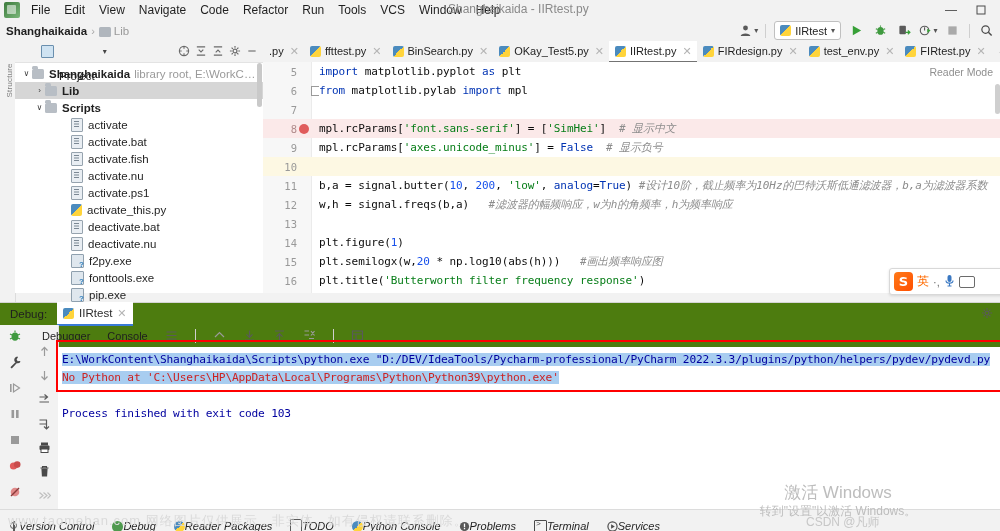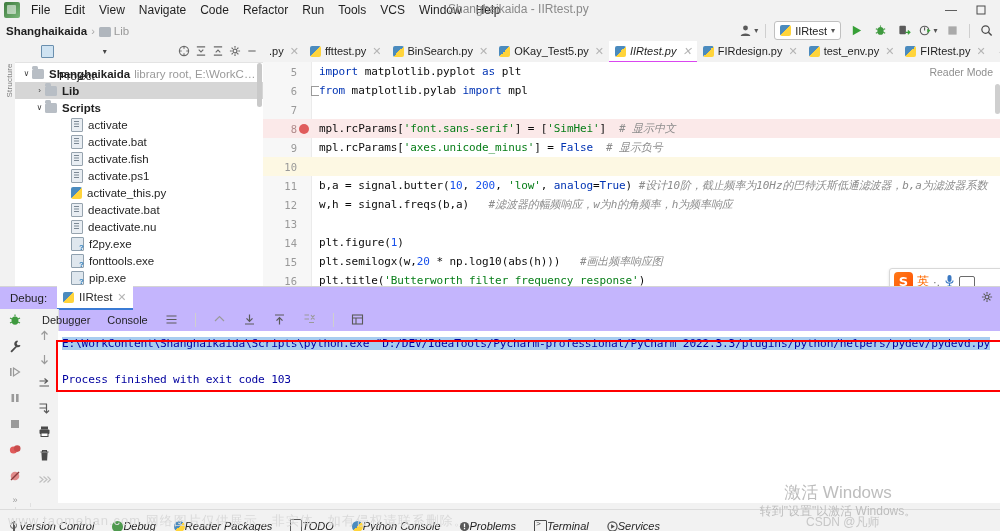--- a/index.html
+++ b/index.html
@@ -57,21 +57,21 @@
   .fexe{width:11px;height:12px;margin-right:5px;flex:none;background:#dfe7ee;border:1px solid #8fa0ae;border-radius:1px;position:relative;}
   .fexe:after{content:"?";position:absolute;right:-1px;bottom:-2px;font-size:8px;color:#2f7fbf;font-weight:bold;}
   .tlabel{color:#1f1f1f;}
   .tbold{font-weight:bold;}
   .tdim{color:#9a9a9a;font-weight:normal;margin-left:4px;overflow:hidden;text-overflow:ellipsis;}
   .proj-scroll{position:absolute;right:1px;top:22px;width:5px;height:44px;background:#c9c9c9;border-radius:3px;}
 
   
   .tabbar{position:absolute;left:263px;top:41px;width:737px;height:21px;background:#f2f2f2;display:flex;align-items:flex-start;overflow:hidden;}
   .tab{height:20px;display:flex;align-items:center;gap:4px;padding:0 5px 0 6px;font-size:11px;color:#1f1f1f;white-space:nowrap;border-bottom:1px solid transparent;}
-  .tab.active{background:#ffffff;border-bottom:2px solid #d946ef;font-style:italic;}
+  .tab.active{background:#ffffff;border-bottom:2px solid #737373;}
   .tab .x{color:#b4b4b4;font-size:11px;margin-left:2px;}
   .tabchev{margin-left:auto;padding:0 7px;color:#555;font-size:9px;height:20px;display:flex;align-items:center;}
 
   .editor{position:absolute;left:263px;top:62px;width:737px;height:231px;background:#ffffff;overflow:hidden;}
   .gutter{position:absolute;left:0;top:0;width:48px;height:231px;background:#f7f7f7;border-right:1px solid #ebebeb;}
   .readermode{position:absolute;right:7px;top:4px;font-size:10.5px;color:#8f8f8f;}
   .lines{position:absolute;left:0;top:0;width:737px;}
   .ln{height:19px;position:relative;display:flex;align-items:center;}
   .ln .num{position:absolute;left:0;width:34px;text-align:right;font-family:"DejaVu Sans Mono", monospace;font-size:10.5px;color:#999999;}
   .ln .code{position:absolute;left:56px;right:0;font-family:"DejaVu Sans Mono", monospace;font-size:11px;white-space:pre;color:#0b0b0b;letter-spacing:-.1px;}
@@ -87,21 +87,21 @@
   .scroll-v{position:absolute;right:0;top:22px;width:5px;height:30px;background:#cfcfcf;border-radius:3px;}
 
   
   .ime{position:absolute;left:889px;top:268px;width:111px;height:25px;background:#ffffff;border:1px solid #d8d8d8;border-radius:3px;display:flex;align-items:center;gap:4px;padding:0 4px;box-shadow:0 1px 3px rgba(0,0,0,.12);}
   .ime-s{width:19px;height:19px;border-radius:4px;background:linear-gradient(135deg,#ff7a18,#ff4e00);color:#fff;font-weight:bold;font-size:13px;display:flex;align-items:center;justify-content:center;font-family:"DejaVu Sans",sans-serif;}
   .ime-i{font-size:12px;color:#ff6a00;}
   .ime-g{font-size:11px;color:#6b6b6b;}
   .ime-kb{width:14px;height:10px;border:1.4px solid #6b6b6b;border-radius:2px;}
 
   
-  .dbg{position:absolute;left:0;top:286px;width:1000px;height:216px;background:#c4b5fd;border-top:1px solid #d4d4d4;}
+  .dbg{position:absolute;left:0;top:302px;width:1000px;height:216px;background:#4d7c0f;border-top:1px solid #d4d4d4;}
   .dbg-head{height:22px;display:flex;align-items:center;}
   .dbg-lbl{margin-left:10px;font-size:11.5px;color:#1f1f1f;}
   .dbg-tab{margin-left:10px;height:22px;display:flex;align-items:center;gap:5px;padding:0 6px;font-size:11.5px;border-bottom:2px solid #3a7bd5;background:#ffffff;}
   .dbg-x{color:#b4b4b4;font-size:11px;}
   .dbg-gear{margin-left:auto;margin-right:7px;color:#5a5a5a;}
 
   .dbg-rail{position:absolute;left:0;top:22px;width:30px;height:194px;background:#f2f2f2;border-right:1px solid #e0e0e0;display:flex;flex-direction:column;align-items:center;padding-top:4px;gap:10px;}
   .dbg-rail2{position:absolute;left:30px;top:22px;width:28px;height:194px;background:#f2f2f2;border-right:1px solid #e0e0e0;}
 
   .dbg-toolbar{position:absolute;left:30px;top:22px;width:970px;height:22px;display:flex;align-items:center;gap:9px;padding-left:8px;font-size:11px;color:#1f1f1f;}
@@ -290,20 +290,25 @@
           <span class="tlabel">activate.bat</span>
         </div>
         <div class="trow" style="padding-left: 45px;">
           <span class="arrow"></span>
           <span class="fdoc"></span>
           <span class="tlabel">activate.fish</span>
         </div>
         <div class="trow" style="padding-left: 45px;">
           <span class="arrow"></span>
           <span class="fdoc"></span>
+          <span class="tlabel">activate.nu</span>
+        </div>
+        <div class="trow" style="padding-left: 45px;">
+          <span class="arrow"></span>
+          <span class="fdoc"></span>
           <span class="tlabel">activate.ps1</span>
         </div>
         <div class="trow" style="padding-left: 45px;">
           <span class="arrow"></span>
           <span class="fpy"></span>
           <span class="tlabel">activate_this.py</span>
         </div>
         <div class="trow" style="padding-left: 45px;">
           <span class="arrow"></span>
           <span class="fdoc"></span>
@@ -584,20 +589,21 @@
       <span class="tg">
         <svg width="13" height="13" viewBox="0 0 13 13">
             <rect x="1.5" y="2" width="10" height="9" fill="none" stroke="#5a5a5a" stroke-width="1.1"></rect>
             <path d="M1.5 5 L11.5 5 M5 5 L5 11" stroke="#5a5a5a" stroke-width="1.1"></path>
           </svg>
       </span>
     </div>
 
     <div class="console">
       <div class="cline c-blue" style="margin-top:4px;"><span class="sel">E:\WorkContent\Shanghaikaida\Scripts\python.exe "D:/DEV/IdeaTools/Pycharm-professional/PyCharm 2022.3.3/plugins/python/helpers/pydev/pydevd.py</span></div>
+      <div class="cline c-red"><span class="sel">No Python at 'C:\Users\HP\AppData\Local\Programs\Python\Python39\python.exe'</span></div>
       <div class="cline c-blue" style="margin-top:18px;">Process finished with exit code 103</div>
     </div>
 
   </div>
 
   <div class="redbox"></div>
 
   <div class="status" id="statusbar">
       <div class="sitem">
         <span style="display: inline-flex;">

